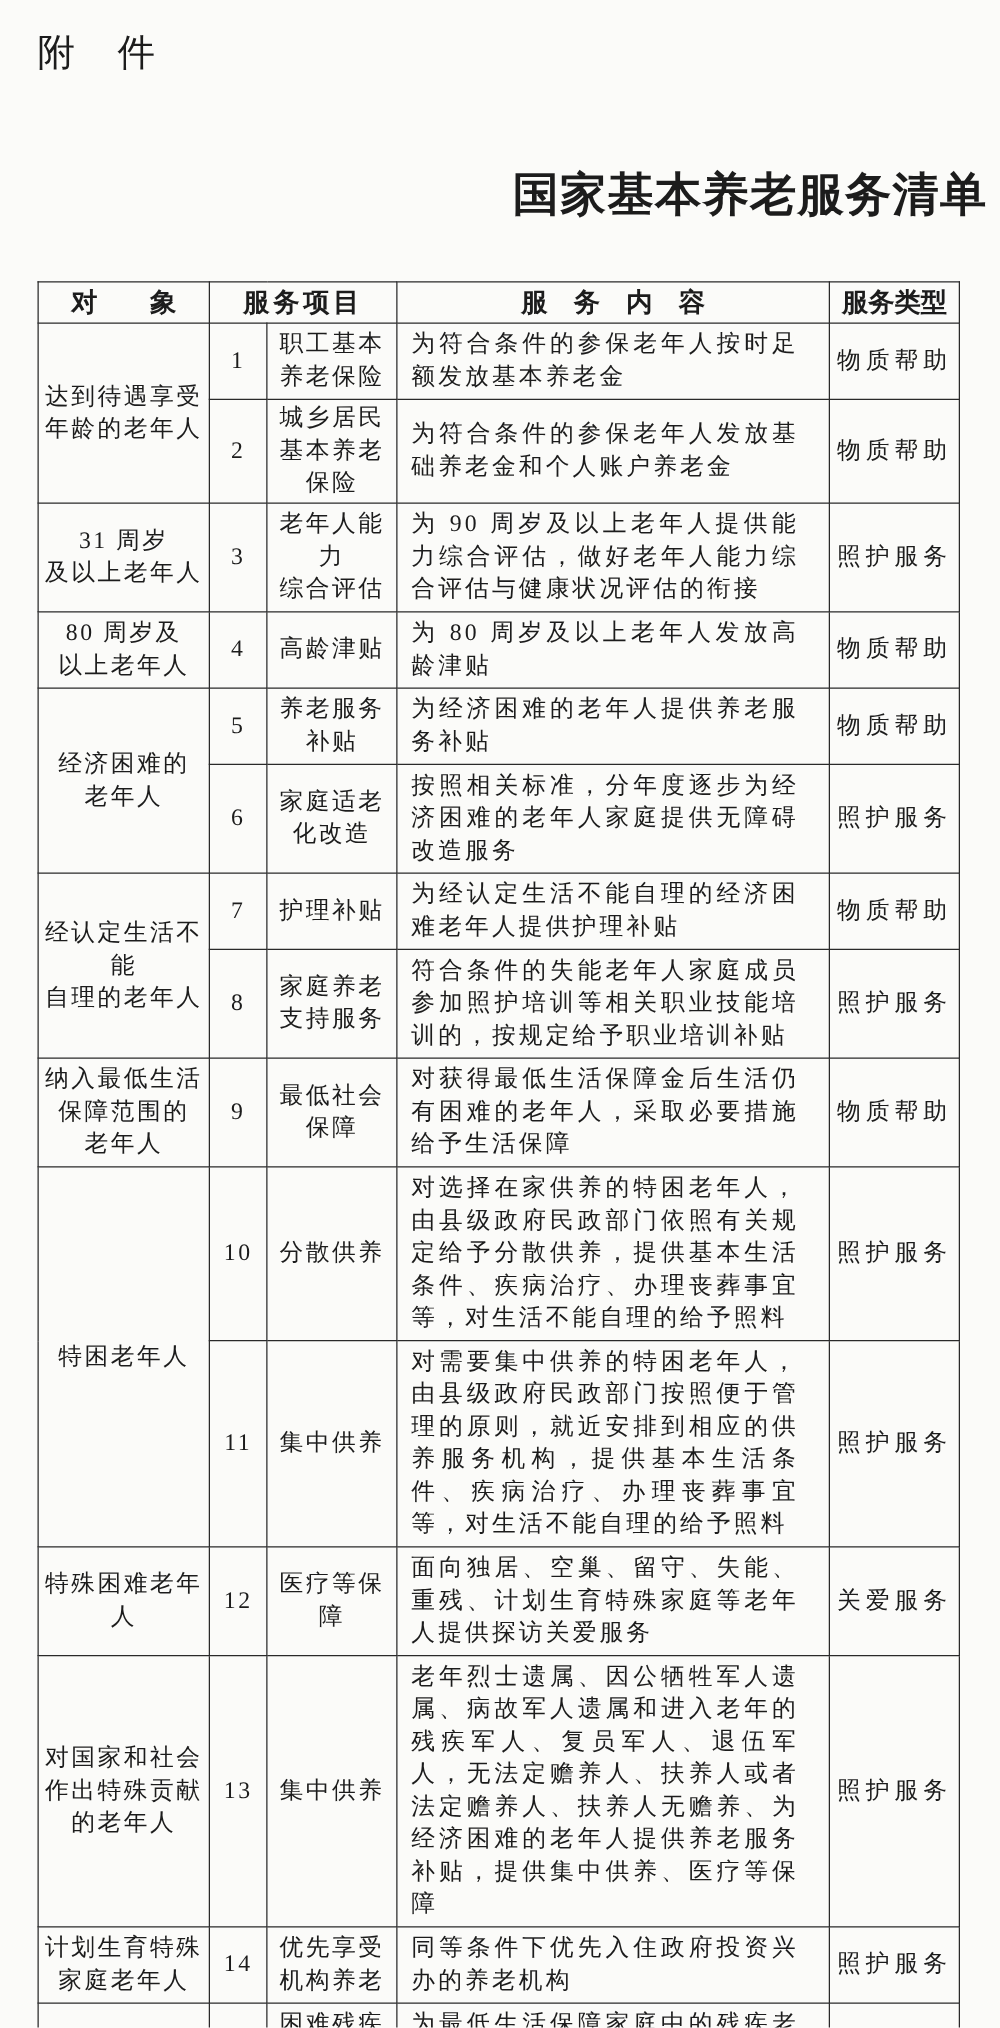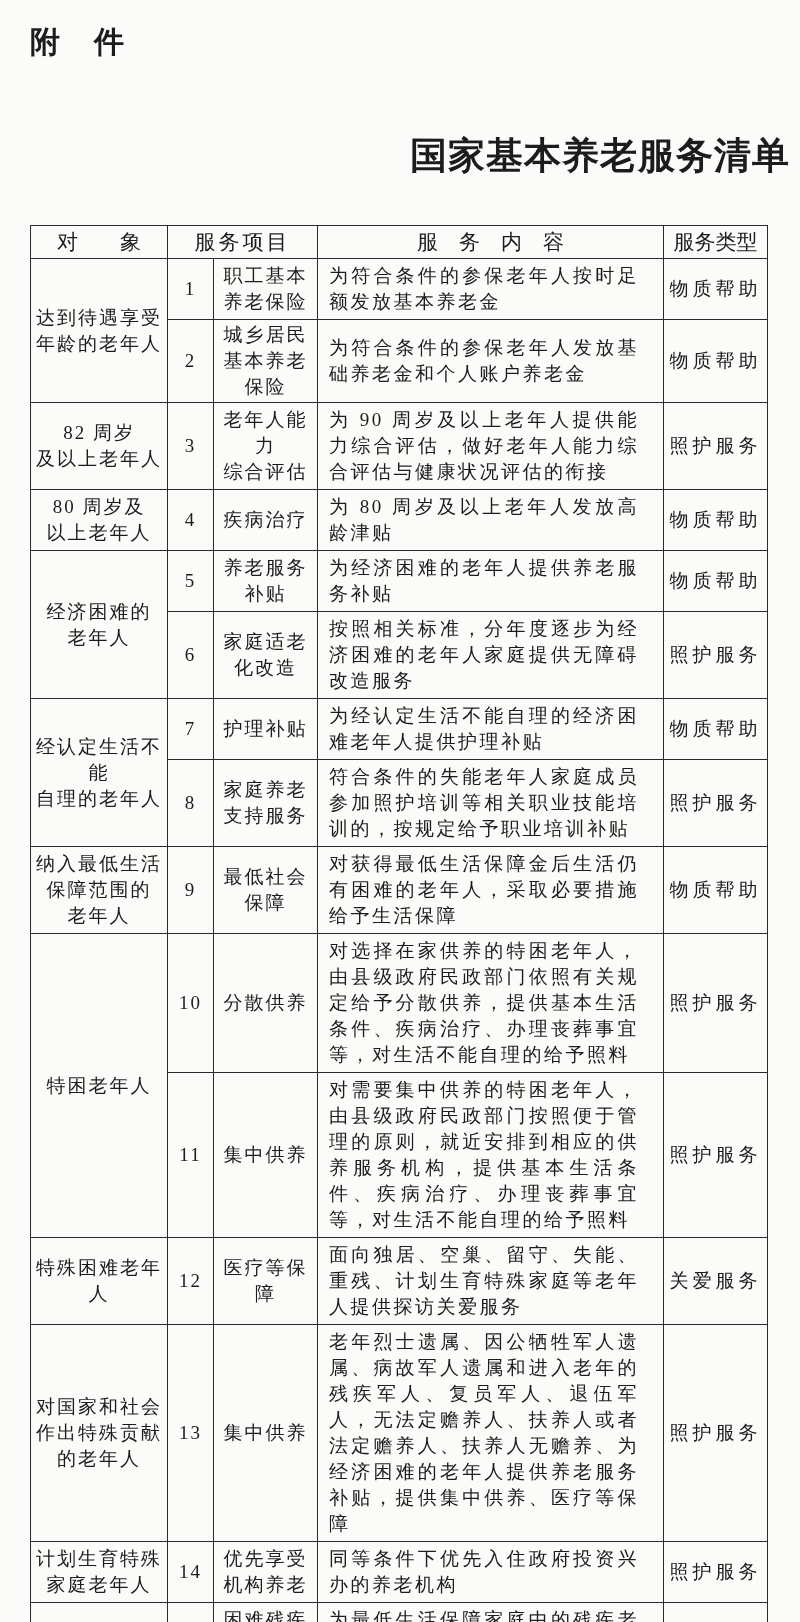--- a/index.html
+++ b/index.html
@@ -9,21 +9,21 @@
     position:relative;
     background:#fbfbf9;
     color:#1c1c1c;
     font-family:"Liberation Serif", serif;
     overflow:hidden;
   }
   .attachment {
     position:absolute;
     left:30px; top:22px;
     font-size:30px;
-    font-weight:bold;
+    font-weight:normal;
     font-family:"Liberation Sans", sans-serif;
     letter-spacing:2px;
   }
   .doc-title {
     position:absolute;
     left:0; top:131px;
     width:790px;
     text-align:right;
     font-size:37px;
     font-weight:bold;
@@ -37,21 +37,21 @@
     border-collapse:collapse;
     table-layout:fixed;
     background:transparent;
   }
   .service-table th, .service-table td {
     border:1.7px solid #2a2a2a;
     vertical-align:middle;
   }
   .service-table th {
     font-family:"Liberation Sans", sans-serif;
-    font-weight:normal;
+    font-weight:bold;
     font-size:21px;
     padding:2px 0;
     text-align:center;
     letter-spacing:3px;
   }
   .service-table td {
     font-size:19px;
     line-height:26px;
   }
   td.cell-target, td.cell-no, td.cell-item, td.cell-type {
@@ -102,34 +102,34 @@
   <tr style="height:80px">
     <td class="cell-no">2</td>
     <td class="cell-item">城乡居民
 基本养老
 保险</td>
     <td class="cell-content">为符合条件的参保老年人发放基础养老金和个人账户养老金</td>
     <td class="cell-type">物质帮助</td>
   </tr>
 
   <tr style="height:82px">
-    <td class="cell-target">82 周岁
+    <td class="cell-target">31 周岁
 及以上老年人</td>
     <td class="cell-no">3</td>
     <td class="cell-item">老年人能力
 综合评估</td>
     <td class="cell-content">为 90 周岁及以上老年人提供能力综合评估，做好老年人能力综合评估与健康状况评估的衔接</td>
     <td class="cell-type">照护服务</td>
   </tr>
 
   <tr style="height:52px">
     <td class="cell-target">80 周岁及
 以上老年人</td>
     <td class="cell-no">4</td>
-    <td class="cell-item">疾病治疗</td>
+    <td class="cell-item">高龄津贴</td>
     <td class="cell-content">为 80 周岁及以上老年人发放高龄津贴</td>
     <td class="cell-type">物质帮助</td>
   </tr>
 
   <tr style="height:56px">
     <td class="cell-target" rowspan="2">经济困难的
 老年人</td>
     <td class="cell-no">5</td>
     <td class="cell-item">养老服务
 补贴</td>

